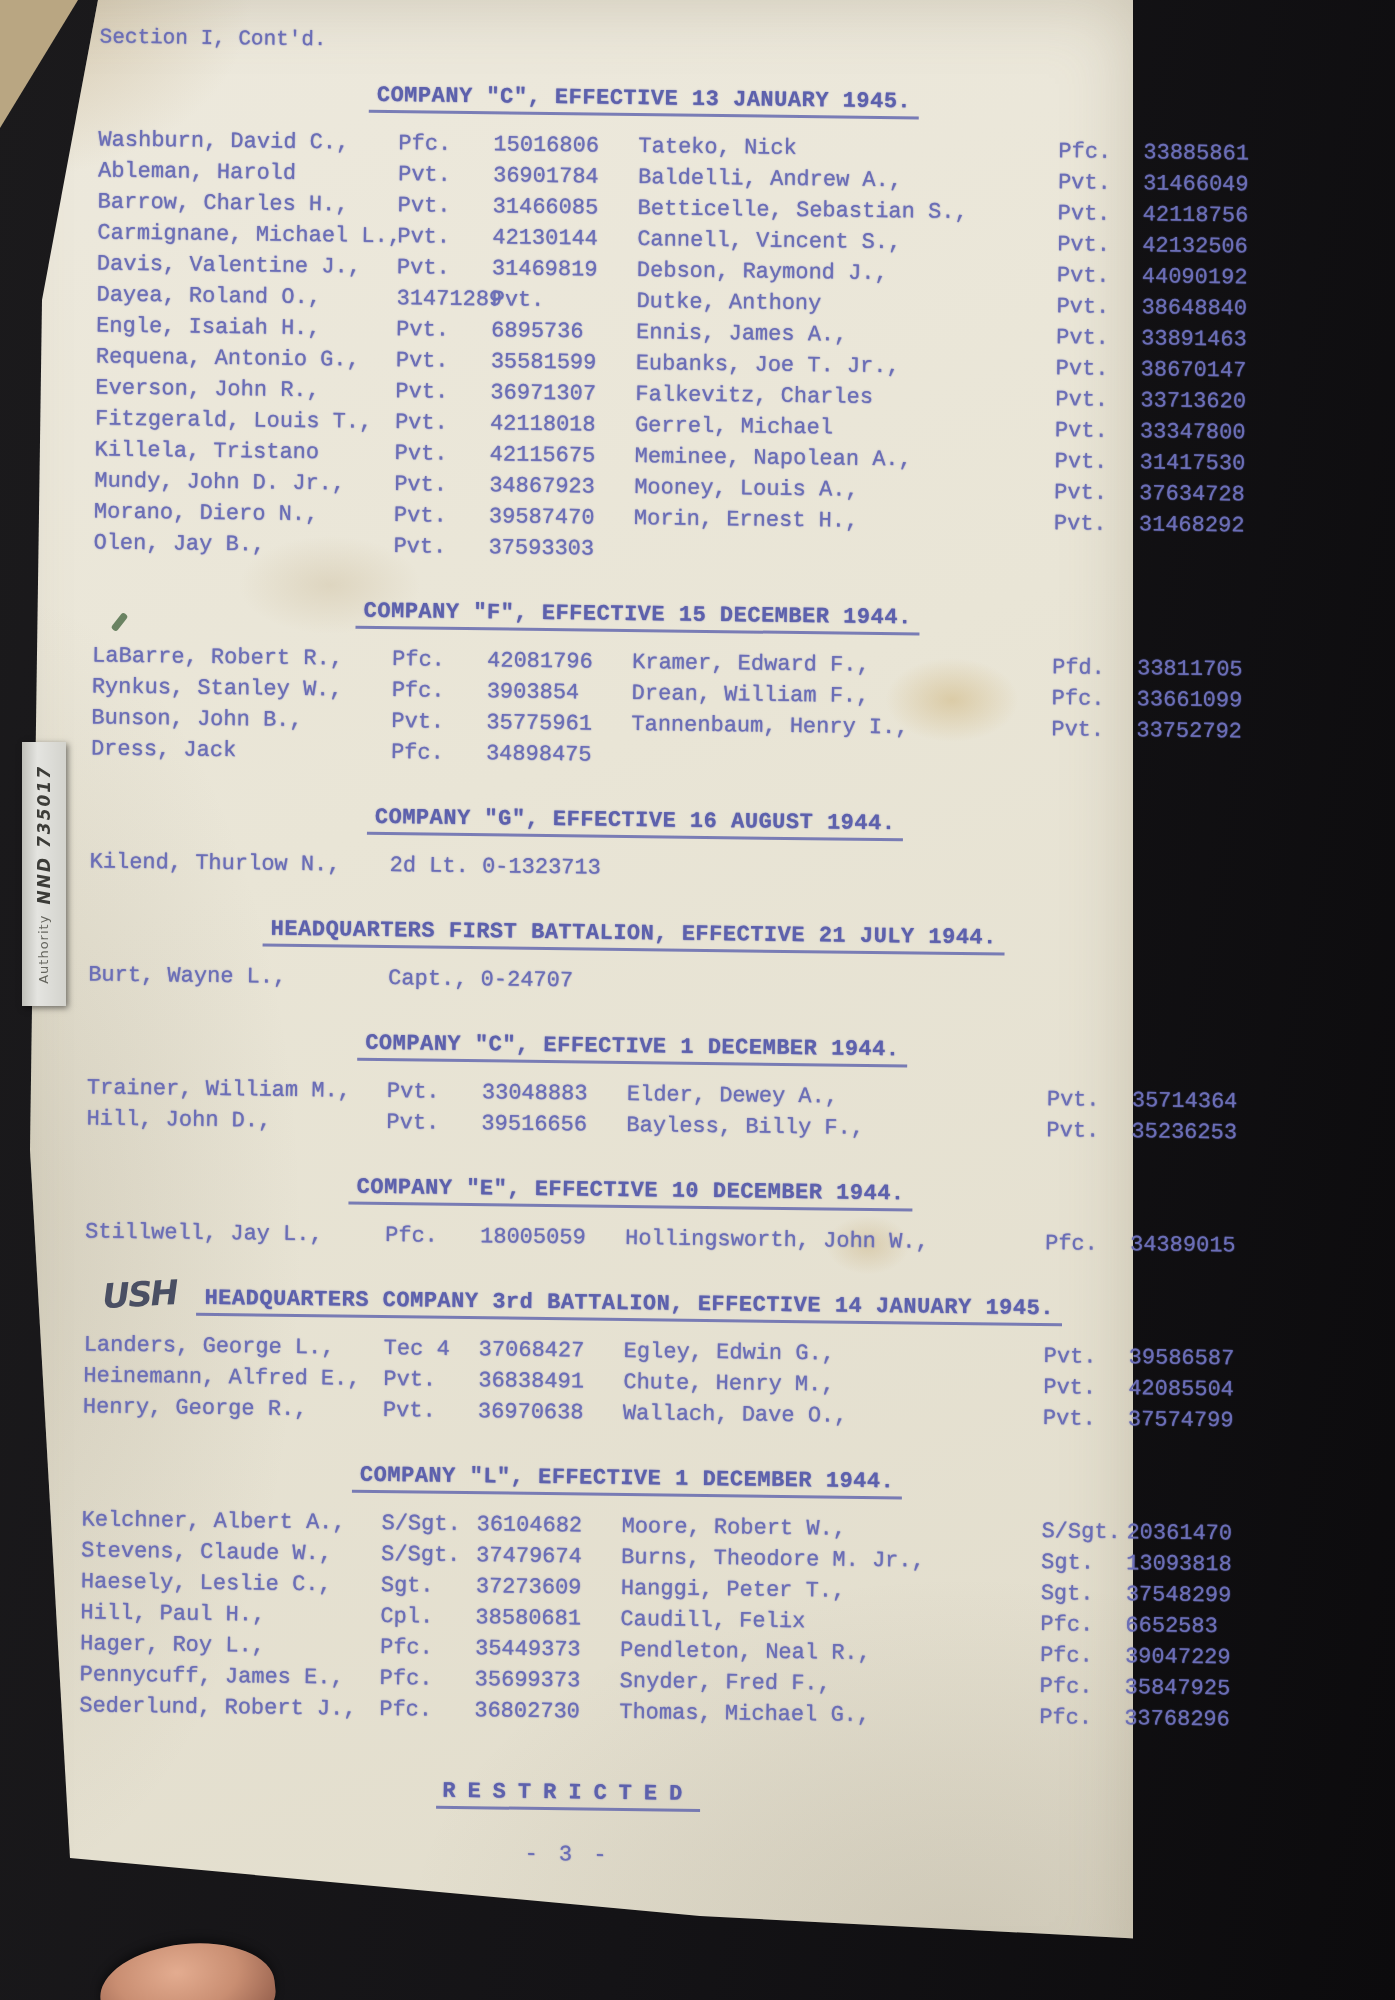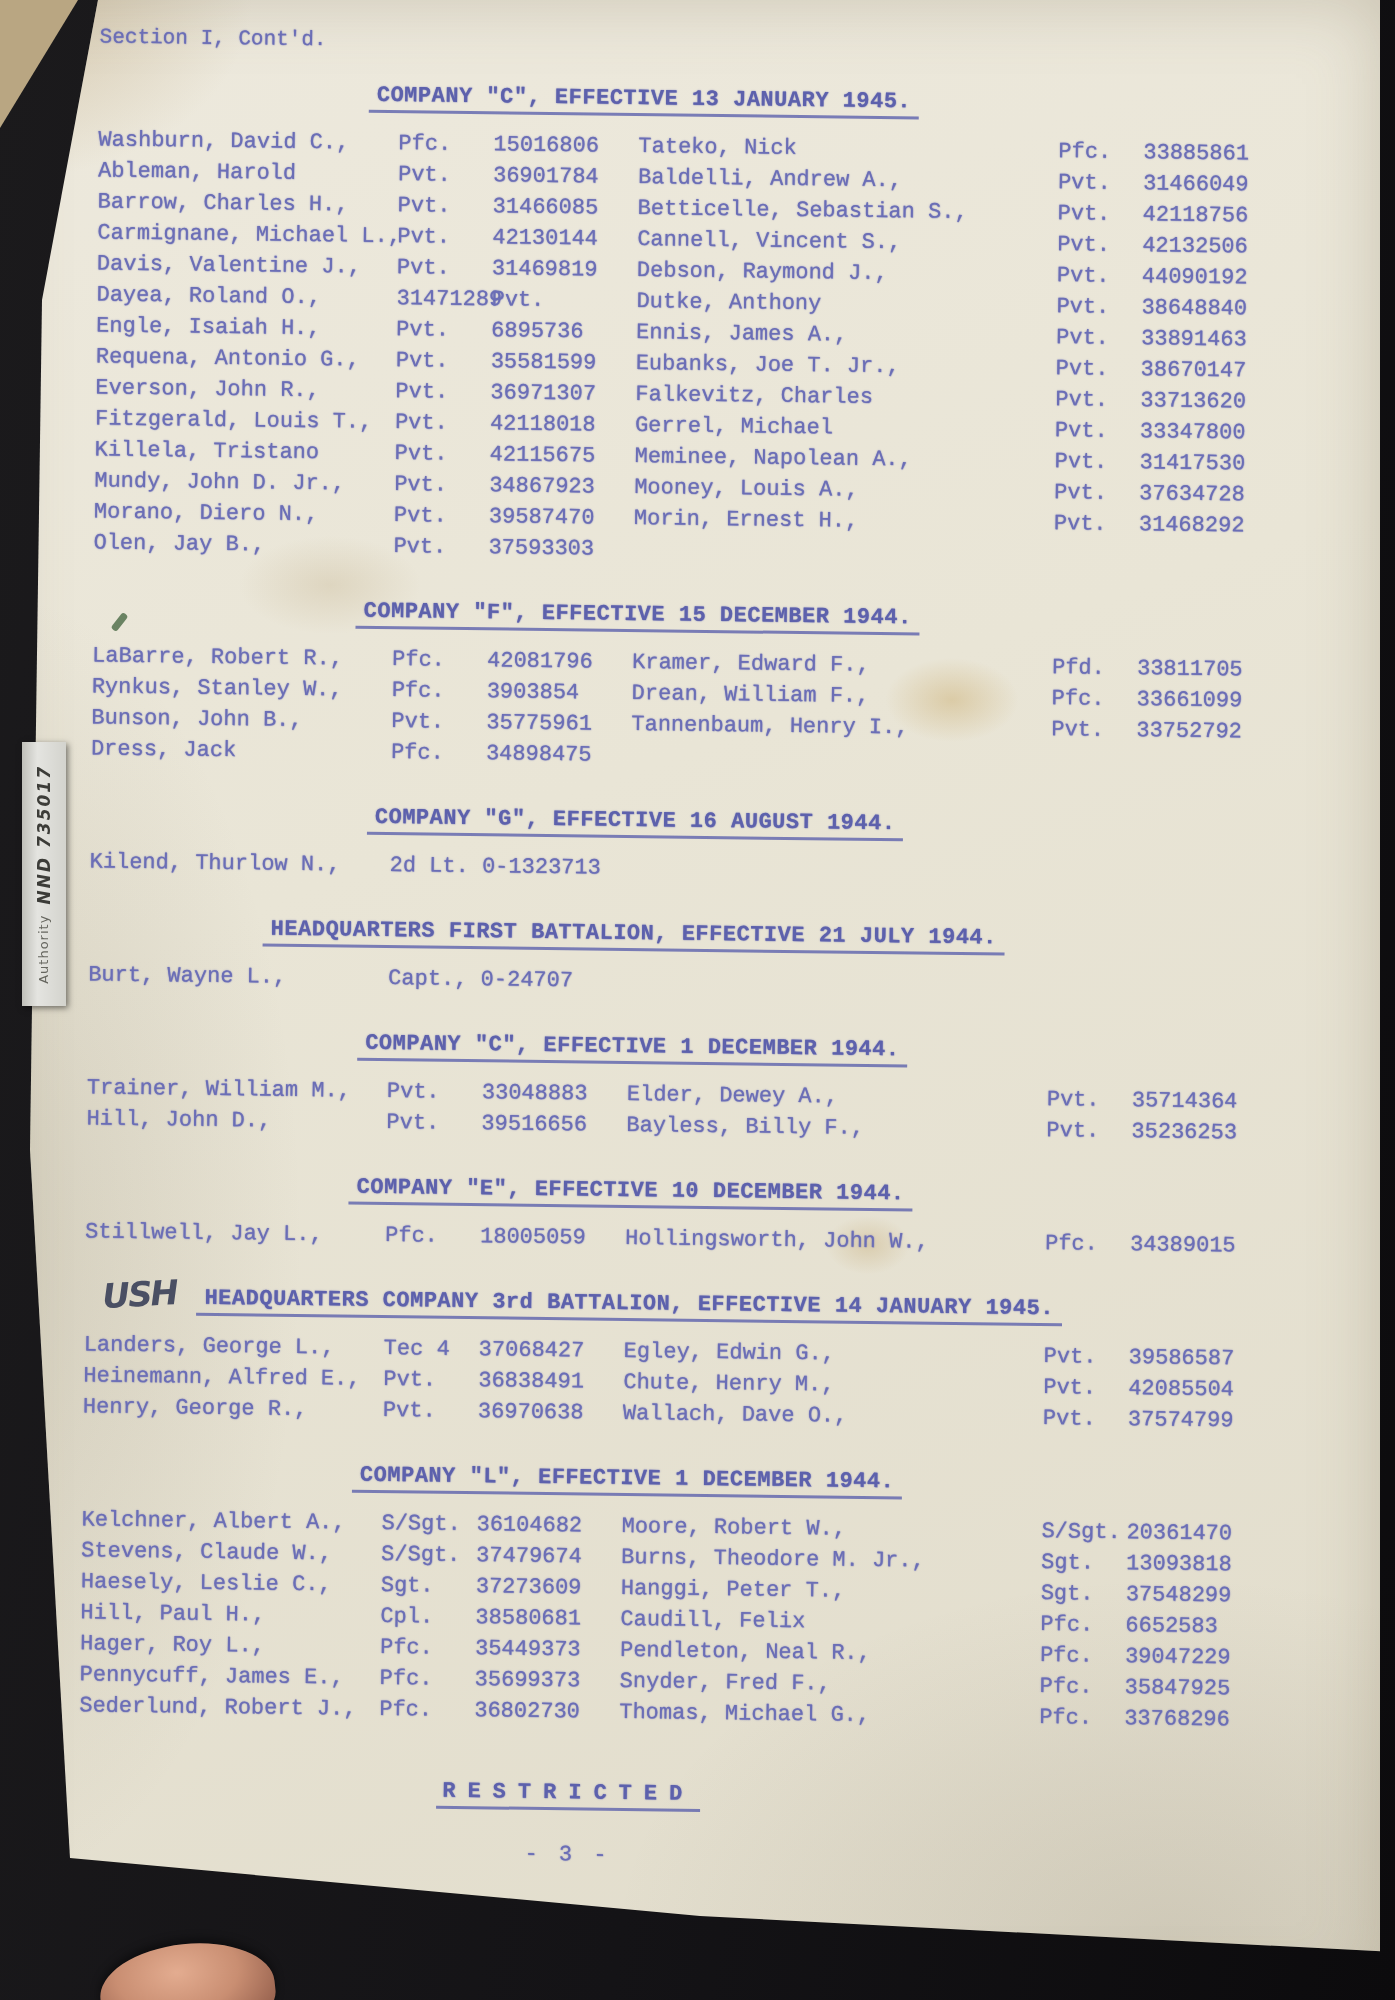--- a/index.html
+++ b/index.html
@@ -1,21 +1,21 @@
 <!DOCTYPE html>
 <html><head>
 <meta charset="utf-8">
 <style>
   html,body{margin:0;padding:0;background:#111113;}
   #stage{position:relative;width:1395px;height:2000px;overflow:hidden;
          background:linear-gradient(100deg,#1b1a1c 0%,#141316 55%,#0c0b0d 100%);
          font-family:"Liberation Mono","DejaVu Sans Mono",monospace;}
   #corner-underlay{position:absolute;left:0;top:0;width:120px;height:170px;
          background:#b9a682;clip-path:polygon(0 0,78px 0,0 128px);}
-  #paper{position:absolute;left:0;top:0;width:1380px;height:2000px;
+  #paper{position:absolute;left:0;top:0;width:1133px;height:2000px;
          clip-path:polygon(98px 0,1395px 0,1395px 1952px,700px 1916px,70px 1858px,30px 1150px,42px 300px);
          background:
            radial-gradient(ellipse 420px 300px at 0% 0%,rgba(190,168,128,.55),transparent 60%),
            radial-gradient(ellipse 95px 60px at 952px 700px,rgba(205,178,120,.5),transparent 70%),
            radial-gradient(ellipse 60px 42px at 868px 1245px,rgba(200,175,125,.42),transparent 70%),
            radial-gradient(ellipse 130px 70px at 330px 585px,rgba(190,170,130,.28),transparent 70%),
            radial-gradient(ellipse 800px 520px at 85% 97%,rgba(90,78,58,.14),transparent 70%),
            radial-gradient(ellipse 420px 900px at 0% 62%,rgba(130,118,92,.20),transparent 72%),
            linear-gradient(160deg,#ede9dd 0%,#e9e5d6 40%,#e1dccb 100%);
          box-shadow:inset 0 0 70px rgba(120,105,75,.28);}

